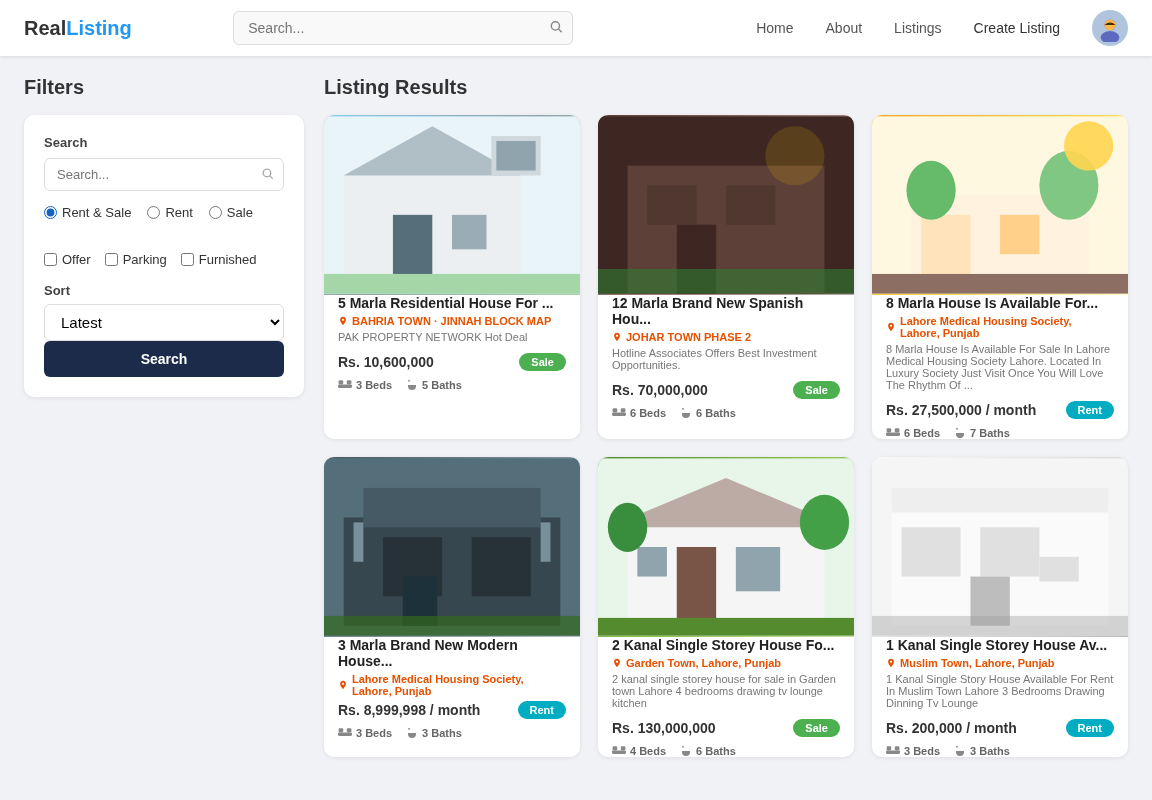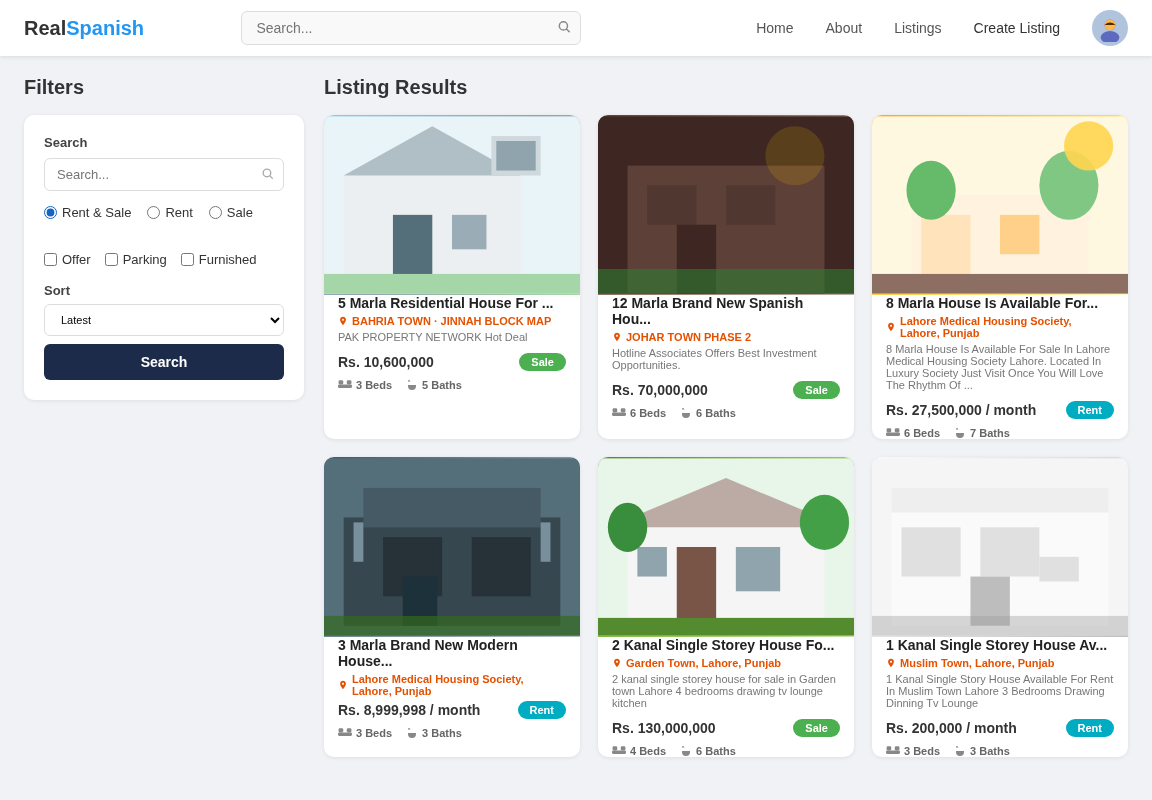--- a/index.html
+++ b/index.html
@@ -29,21 +29,21 @@
     .filter-search { position: relative; margin-bottom: 14px; }
     .filter-search input { width: 100%; padding: 8px 36px 8px 12px; border: 1px solid #ddd; border-radius: 6px; font-size: 13px; outline: none; }
     .filter-search .search-icon-filter { position: absolute; right: 10px; top: 50%; transform: translateY(-50%); color: #aaa; font-size: 13px; }
     .radio-group { display: flex; gap: 16px; margin-bottom: 32px; align-items: center; }
     .radio-group label { display: flex; align-items: center; gap: 5px; cursor: pointer; font-size: 13px; }
     .radio-group input[type=radio] { accent-color: #1565c0; }
     .checkbox-group { display: flex; gap: 14px; margin-bottom: 16px; align-items: center; }
     .checkbox-group label { display: flex; align-items: center; gap: 5px; cursor: pointer; font-size: 13px; }
     .checkbox-group input[type=checkbox] { accent-color: #1565c0; }
     .sort-label { font-size: 13px; font-weight: 600; margin-bottom: 6px; color: #444; }
-    .sort-select { width: 100%; padding: 8px 12px; border: 1px solid #ddd; border-radius: 6px; font-size: 11px; background: #fff; margin-bottom: 8px; appearance: auto; outline: none; }
+    .sort-select { width: 100%; padding: 8px 12px; border: 1px solid #ddd; border-radius: 6px; font-size: 15px; background: #fff; margin-bottom: 0; appearance: auto; outline: none; }
     .search-btn { width: 100%; padding: 10px; background: #1c2b4a; color: #fff; border: none; border-radius: 6px; font-size: 14px; font-weight: 600; cursor: pointer; }
 
     
     .listings { flex: 1; }
     .listings-title { font-size: 20px; font-weight: 700; margin-bottom: 16px; }
     .listings-grid { display: grid; grid-template-columns: repeat(3, 1fr); gap: 18px; }
     .card { background: #fff; border-radius: 10px; overflow: hidden; box-shadow: 0 1px 4px rgba(0,0,0,0.08); cursor: pointer; transition: box-shadow 0.2s; }
     .card-img { width: 100%; height: 180px; object-fit: cover; background: #ccc; display: flex; align-items: center; justify-content: center; overflow: hidden; }
     .card-img svg, .card-img canvas { width: 100%; height: 100%; }
     .card-body { padding: 0 14px; }
@@ -65,21 +65,21 @@
     .img-house3 { background: linear-gradient(135deg, #f9a825 0%, #ffd54f 50%, #fff9c4 100%); }
     .img-house4 { background: linear-gradient(135deg, #455a64 0%, #78909c 50%, #b0bec5 100%); }
     .img-house5 { background: linear-gradient(135deg, #558b2f 0%, #8bc34a 50%, #c5e1a5 100%); }
     .img-house6 { background: linear-gradient(135deg, #fafafa 0%, #e0e0e0 50%, #bdbdbd 100%); }
   </style>
 </head>
 <body>
 
 <header class="header">
   <div class="logo">
-    Real<span>Spanish</span>
+    Real<span>Listing</span>
   </div>
   <div class="search-bar">
     <input type="text" placeholder="Search..." style="">
     <span class="search-icon-header">
       <svg width="14" height="14" viewBox="0 0 24 24" fill="none" stroke="#888" stroke-width="2.5" stroke-linecap="round" stroke-linejoin="round">
           <circle cx="11" cy="11" r="7"></circle>
           <line x1="21" y1="21" x2="16.65" y2="16.65"></line>
         </svg>
     </span>
   </div>

